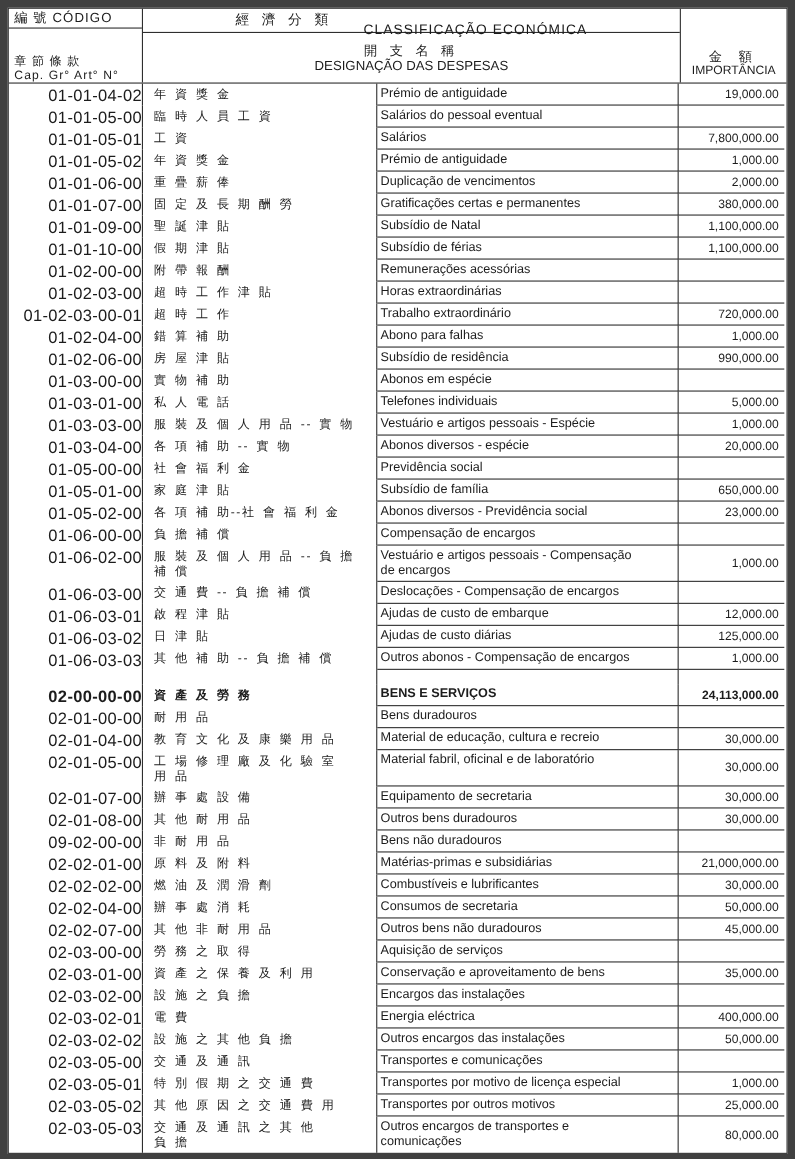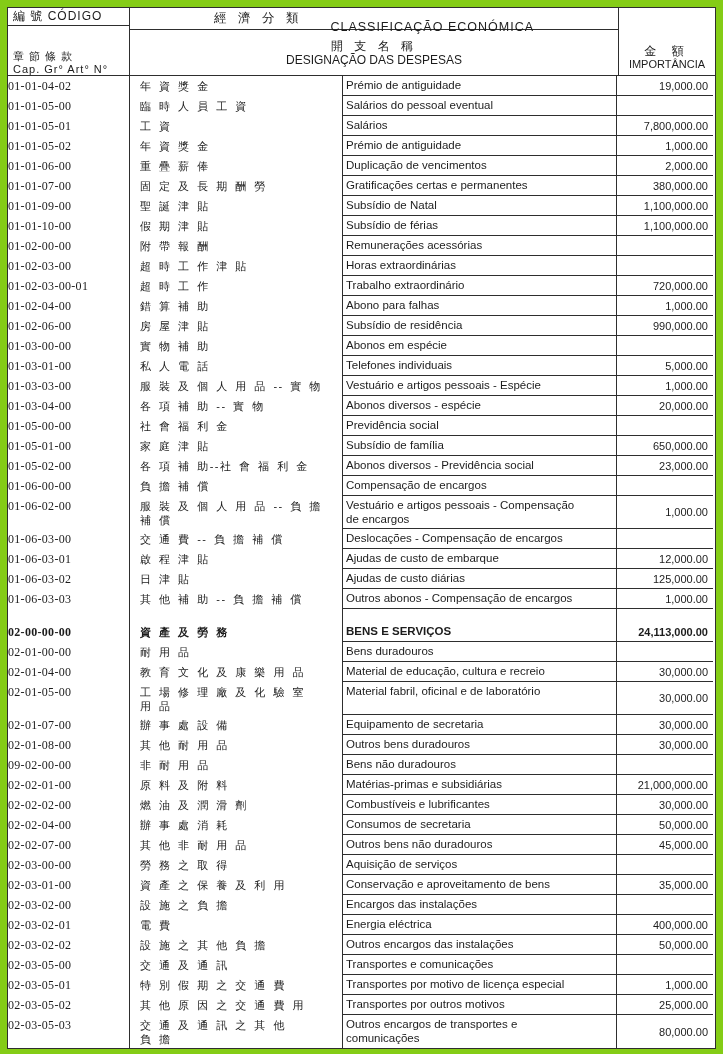--- a/index.html
+++ b/index.html
@@ -5,21 +5,21 @@
   * { box-sizing: border-box; margin: 0; padding: 0; }
   html, body {
     width: 723px; height: 1054px;
     background: #ffffff;
     font-family: "Liberation Sans", sans-serif;
     color: #1c1c1c;
   }
   .page {
     position: relative;
     width: 723px; height: 1054px;
-    background: #84cc16;
+    background: #404040;
     overflow: hidden;
   }
   .sheet {
     position: absolute;
     left: 7px; top: 7px;
     width: 709px;
     border: 1px solid #2e2e2e;
     background: #fff;
   }
 
@@ -64,25 +64,24 @@
   .desig-cell .d-zh { letter-spacing: 4px; }
   .col-amount { font-size: 11px; line-height: 13px; text-align: center; }
   .col-amount .a-zh { letter-spacing: 6px; font-size: 12px; }
 
   
   .row { display: flex; min-height: 20px; }
   .row .c { overflow: hidden; }
   .cell-code {
     width: 122px;
     border-right: 1px solid #2e2e2e;
-    text-align: left;
-    font-size: 12px;
+    text-align: right;
+    font-size: 15px;
     padding-top: 3px;
     letter-spacing: 0.3px;
-    font-family: Liberation Serif, serif;
   }
   .cell-zh {
     width: 213px;
     border-right: 1px solid #2e2e2e;
     padding: 3px 4px 2px 10px;
     font-size: 11px; line-height: 14px;
     letter-spacing: 1.5px; word-spacing: 2px;
     white-space: pre-line;
   }
   .cell-pt {

